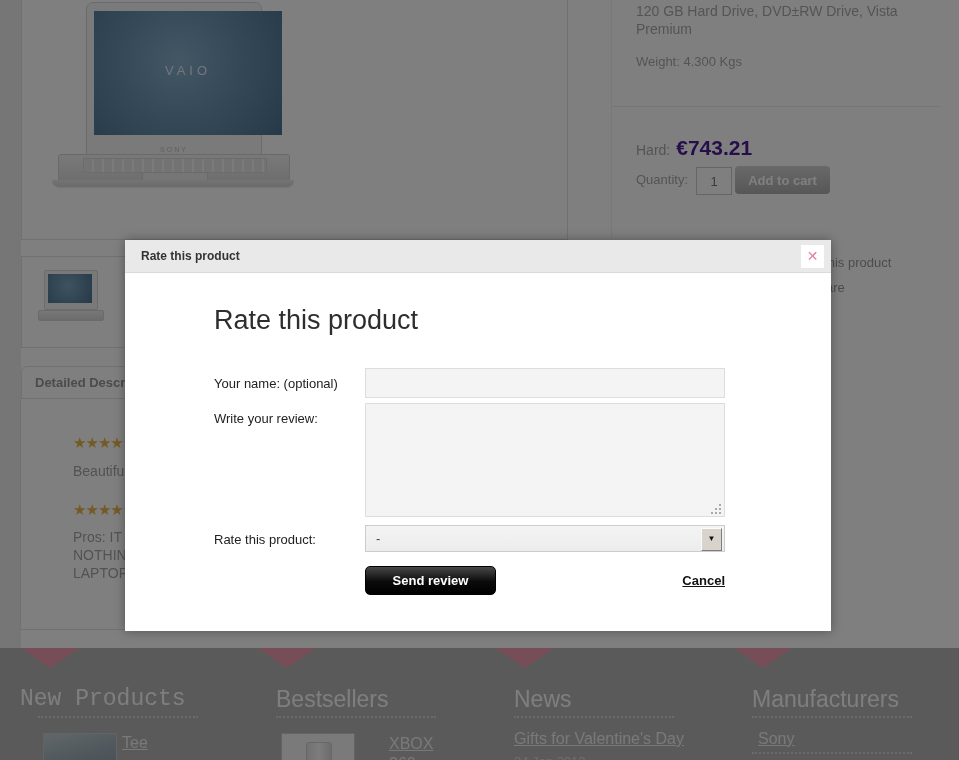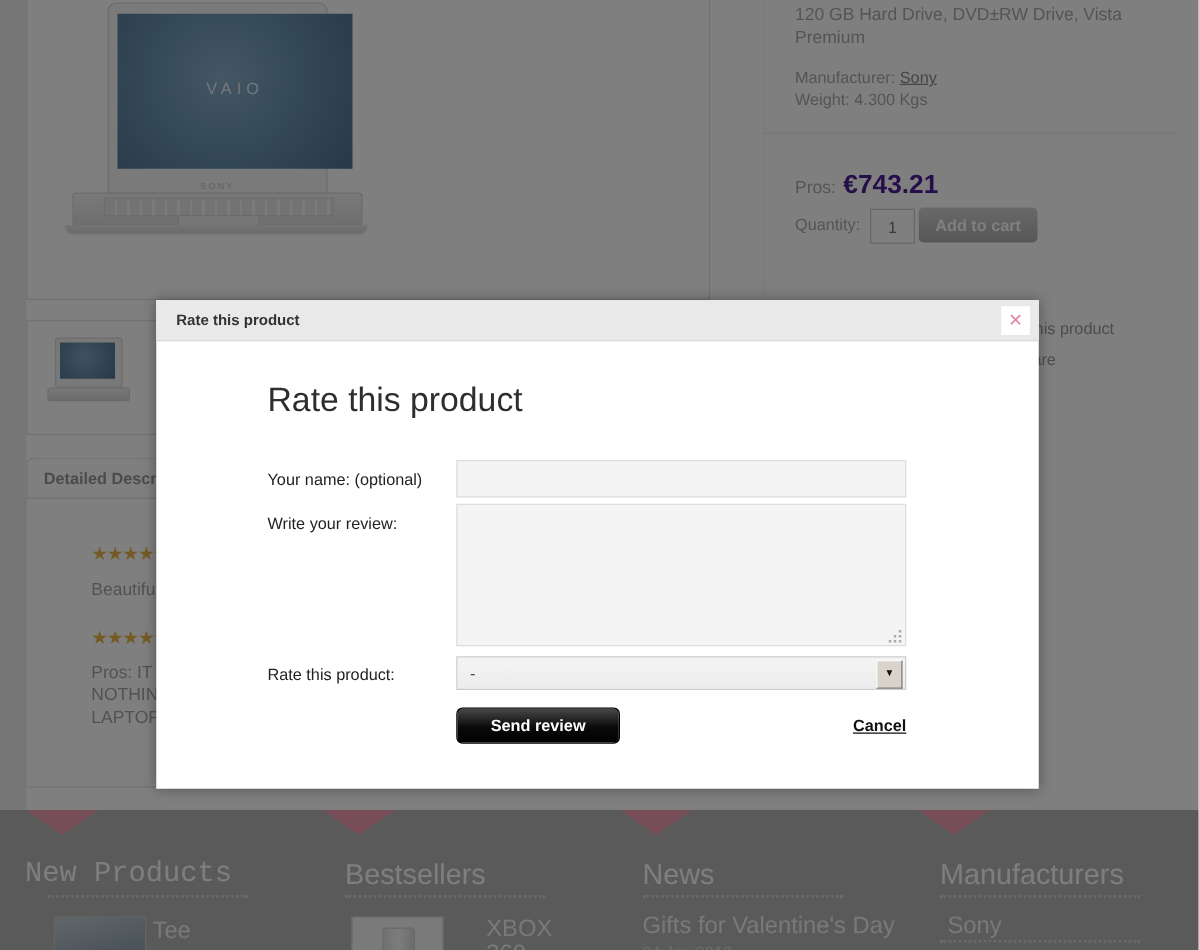--- a/index.html
+++ b/index.html
@@ -43,21 +43,21 @@
 
   
   .stars{font-size:15px;letter-spacing:-1px;color:#e8b64d;}
   .review-text{font-size:14px;color:#a5a5a5;line-height:18px;}
 
   
   .footer{left:0;top:648px;width:959px;height:112px;background:#b5b5b5;}
   .tri{width:0;height:0;border-left:29px solid transparent;border-right:29px solid transparent;border-top:20px solid #ef9cb0;}
   .fcol-head{font-size:23px;color:#fdfdfd;}
   .fdots{height:0;border-bottom:2px dotted #d6d6d6;width:160px;}
-  .fitem{font-size:19px;color:#f2f2f2;cursor:pointer;}
+  .fitem{font-size:16px;color:#f2f2f2;cursor:pointer;text-decoration:underline;}
   .fdate{font-size:13px;color:#dcdcdc;}
   .fthumb{width:72px;height:60px;background:#f5f5f5;border:1px solid #c8c8c8;}
   .tee-photo{width:100%;height:100%;background:linear-gradient(165deg,#c3ced2 0%,#9fb0ba 40%,#7c8c96 100%);}
   .xbox-shape{position:absolute;left:24px;top:8px;width:24px;height:46px;background:linear-gradient(90deg,#e2e2e2,#fafafa 50%,#d8d8d8);border:1px solid #cfcfcf;border-radius:3px;}
 
   
   .overlay{left:0;top:0;width:959px;height:760px;background:rgba(0,0,0,0.5);z-index:10;}
   .modal{left:125px;top:240px;width:706px;height:391px;background:#fff;z-index:20;box-shadow:0 0 10px rgba(0,0,0,.35);}
   .modal-titlebar{position:absolute;left:0;top:0;width:100%;height:33px;background:#e9e9e9;border-bottom:1px solid #dadada;box-sizing:border-box;}
   .modal-title{font-size:12px;font-weight:bold;color:#333;line-height:33px;padding-left:16px;}
@@ -93,26 +93,25 @@
     <div class="lap-base">
       <div class="lap-keys"></div>
       <div class="lap-pad"></div>
     </div>
     <div class="lap-front"></div>
   </div>
 
   <div class="abs right-col"></div>
   <div class="abs prod-desc">120 GB Hard Drive, DVD±RW Drive, Vista Premium</div>
   <div class="abs meta">
-    <div><span>Manufacturer:</span> <a>Sony</a></div>
     <div><span>Weight:</span> <span>4.300 Kgs</span></div>
   </div>
   <div class="abs divider"></div>
   <div class="abs price-row">
-    <span>Pros:</span><span class="price-val">€743.21</span>
+    <span>Hard:</span><span class="price-val">€743.21</span>
   </div>
   <div class="abs qty-label">Quantity:</div>
   <input class="abs qty-input" value="1" style="">
   <button class="abs add-cart">Add to cart</button>
   <div class="abs bg-link" style="left:793px;top:255px;">Rate this product</div>
   <div class="abs bg-link" style="left:810px;top:280px;">Share</div>
 
   <div class="abs thumb-box"></div>
   <div class="abs mini-laptop">
     <div class="mini-screen">

